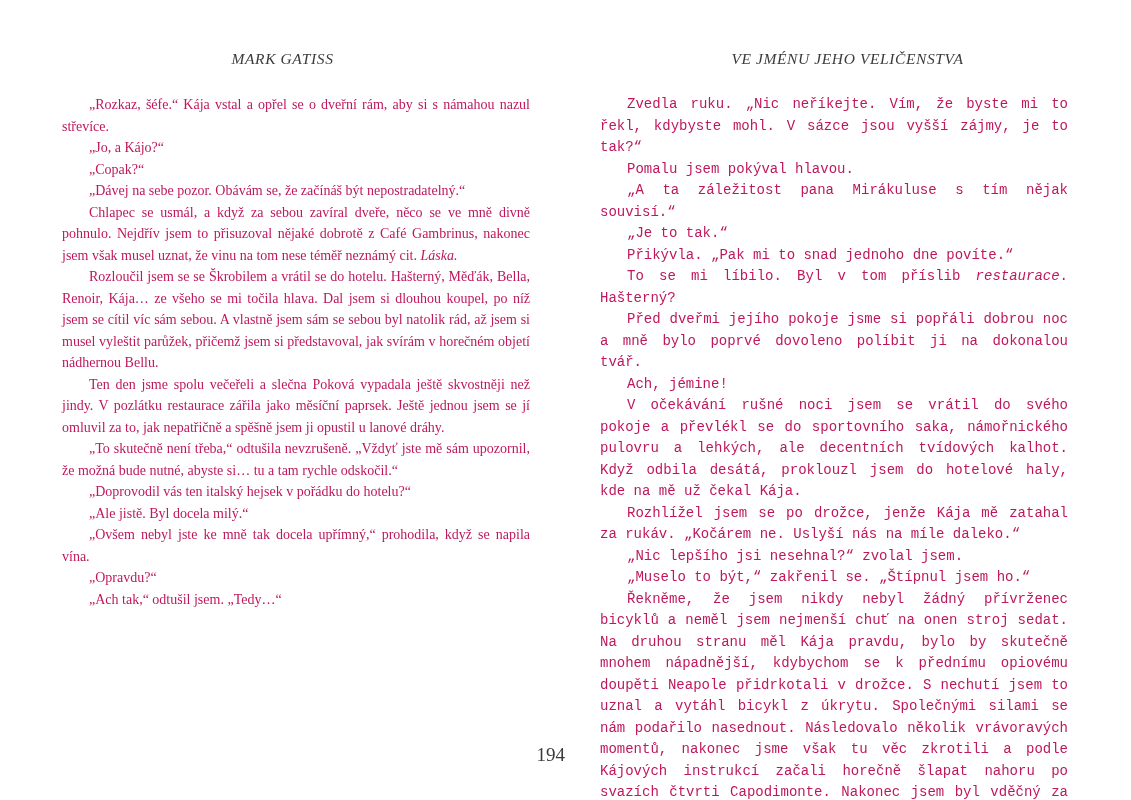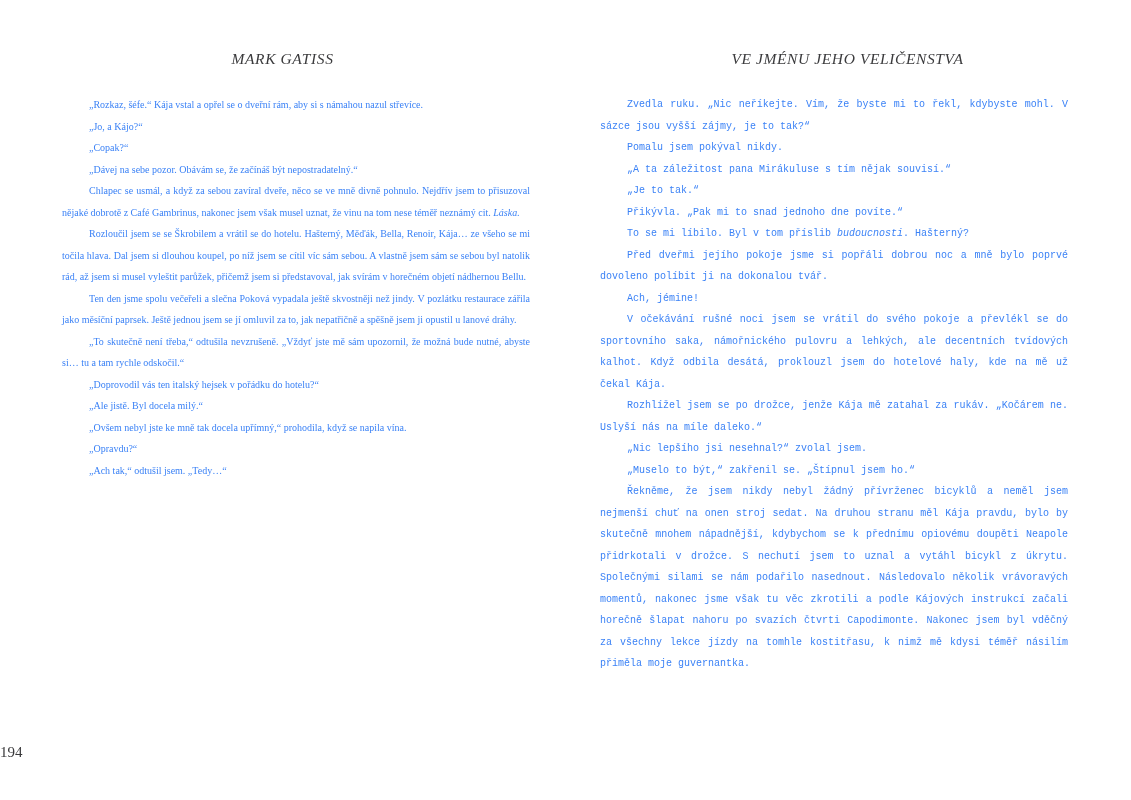--- a/index.html
+++ b/index.html
@@ -37,41 +37,41 @@
     font-size: 15.5px;
     letter-spacing: 0.6px;
     color: #3b3b3d;
     white-space: nowrap;
   }
   .page-body {
     position: absolute;
     top: 94px;
     width: 468px;
     text-align: justify;
-    font-size: 10px;
+    font-size: 14px;
     line-height: 21.5px;
-    color: #3b82f6;
+    color: #be185d;
   }
   .page-left .page-body { left: 62px; }
   .page-right .page-body { left: 35px; font-family: Liberation Mono, monospace; }
   .para {
     margin: 0;
     padding: 0;
     text-indent: 27px;
   }
   .para .italic {
     font-style: italic;
   }
   .folio {
     position: absolute;
     top: 744px;
     left: 0;
     right: 0;
-    text-align: left;
-    font-size: 15px;
+    text-align: right;
+    font-size: 19px;
     color: #39393b;
   }
 </style>
 </head>
 <body>
 
 <div class="spread">
 
   <div class="page page-left">
     <div class="running-head">MARK GATISS</div>
@@ -90,25 +90,25 @@
         <p class="para"><span>„Opravdu?“</span></p>
         <p class="para"><span>„Ach tak,“ odtušil jsem. „Tedy…“</span></p>
       </div>
     <div class="folio">194</div>
   </div>
 
   <div class="page page-right">
     <div class="running-head">VE JMÉNU JEHO VELIČENSTVA</div>
     <div class="page-body">
         <p class="para"><span>Zvedla ruku. „Nic neříkejte. Vím, že byste mi to řekl, kdybyste mohl. V sázce jsou vyšší zájmy, je to tak?“</span></p>
-        <p class="para"><span>Pomalu jsem pokýval nikdy.</span></p>
+        <p class="para"><span>Pomalu jsem pokýval hlavou.</span></p>
         <p class="para"><span>„A ta záležitost pana Mirákuluse s tím nějak souvisí.“</span></p>
         <p class="para"><span>„Je to tak.“</span></p>
         <p class="para"><span>Přikývla. „Pak mi to snad jednoho dne povíte.“</span></p>
-        <p class="para"><span>To se mi líbilo. Byl v tom příslib </span><span class="italic">budoucnosti</span><span>. Hašterný?</span></p>
+        <p class="para"><span>To se mi líbilo. Byl v tom příslib </span><span class="italic">restaurace</span><span>. Hašterný?</span></p>
         <p class="para"><span>Před dveřmi jejího pokoje jsme si popřáli dobrou noc a mně bylo poprvé dovoleno políbit ji na dokonalou tvář.</span></p>
         <p class="para"><span>Ach, jémine!</span></p>
         <p class="para"><span>V očekávání rušné noci jsem se vrátil do svého pokoje a převlékl se do sportovního saka, námořnického pulovru a lehkých, ale decentních tvídových kalhot. Když odbila desátá, proklouzl jsem do hotelové haly, kde na mě už čekal Kája.</span></p>
         <p class="para"><span>Rozhlížel jsem se po drožce, jenže Kája mě zatahal za rukáv. „Kočárem ne. Uslyší nás na míle daleko.“</span></p>
         <p class="para"><span>„Nic lepšího jsi nesehnal?“ zvolal jsem.</span></p>
         <p class="para"><span>„Muselo to být,“ zakřenil se. „Štípnul jsem ho.“</span></p>
         <p class="para"><span>Řekněme, že jsem nikdy nebyl žádný přívrženec bicyklů a neměl jsem nejmenší chuť na onen stroj sedat. Na druhou stranu měl Kája pravdu, bylo by skutečně mnohem nápadnější, kdybychom se k přednímu opiovému doupěti Neapole přidrkotali v drožce. S nechutí jsem to uznal a vytáhl bicykl z úkrytu. Společnými silami se nám podařilo nasednout. Následovalo několik vrávoravých momentů, nakonec jsme však tu věc zkrotili a podle Kájových instrukcí začali horečně šlapat nahoru po svazích čtvrti Capodimonte. Nakonec jsem byl vděčný za všechny lekce jízdy na tomhle kostitřasu, k nimž mě kdysi téměř násilím přiměla moje guvernantka.</span></p>
       </div>
   </div>
 

